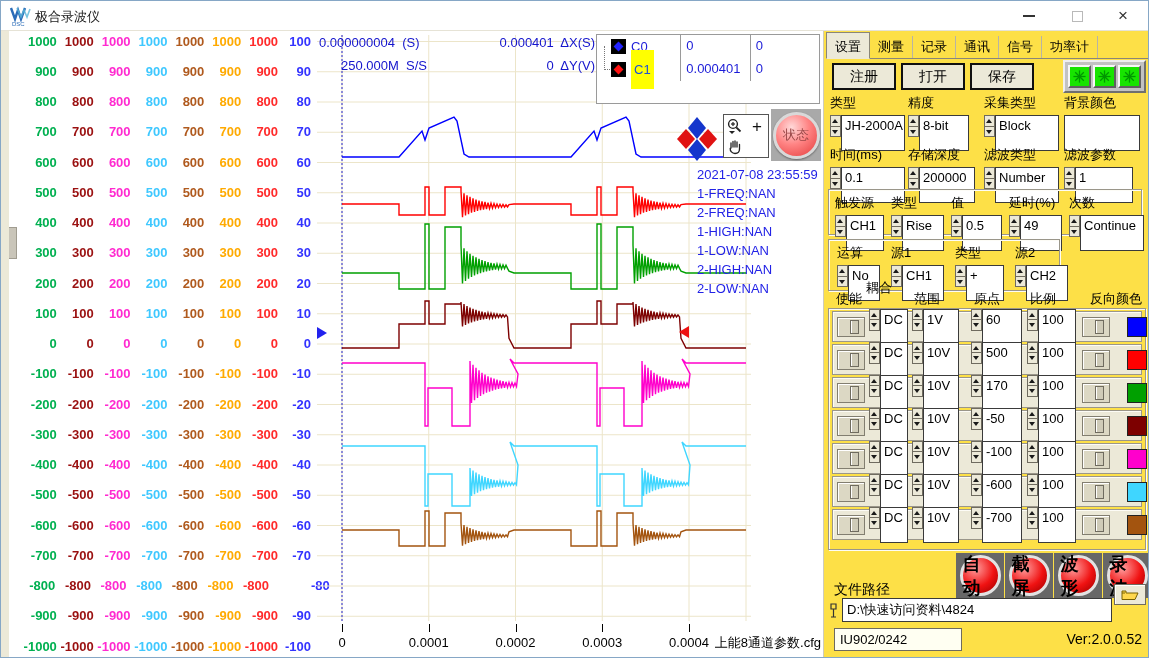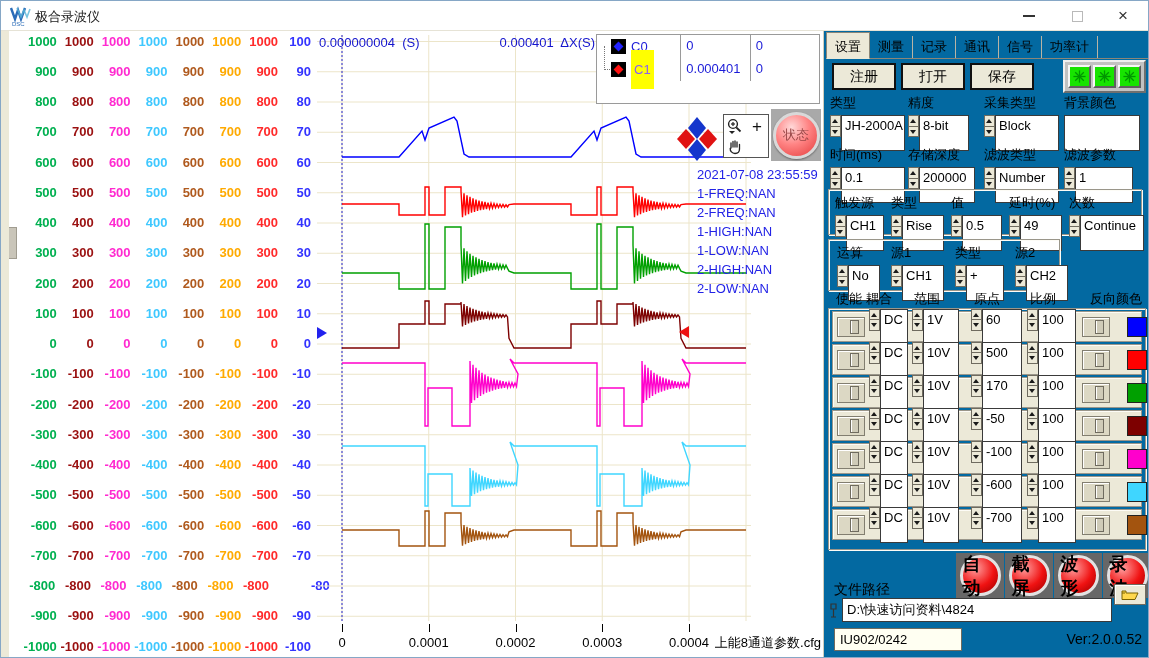--- a/index.html
+++ b/index.html
@@ -26,35 +26,35 @@
   .plot svg.wave{position:absolute;left:0;top:0;}
   .info-row{position:absolute;left:8px;width:276px;display:flex;justify-content:space-between;font-size:13px;color:#1414cc;white-space:pre;}
   .info-r1{top:4px;}
   .info-r2{top:27px;padding-left:22px;}
   .cursor-table{position:absolute;left:285px;top:3px;width:224px;height:70px;background:#fff;border:1px solid #9a9a9a;}
   .ct-row{position:relative;display:flex;height:23px;}
   .ct-leg{width:84px;display:flex;align-items:center;padding-left:14px;}
   .ct-ic{width:15px;height:15px;background:#000;display:flex;align-items:center;justify-content:center;}
   .ct-diamond{width:7px;height:7px;transform:rotate(45deg);}
   .ct-name{margin-left:5px;font-size:13px;color:#1b1bd8;}
-  .ct-name.hl{background:#ffff00;color:#8b5cf6;padding:12px 3px;}
+  .ct-name.hl{background:#ffff00;color:#1d4ed8;padding:12px 3px;}
   .ct-val{width:70px;border-left:1px solid #9a9a9a;font-size:13px;color:#1b1bd8;padding:3px 0 0 5px;}
   .ct-tree{position:absolute;left:7px;top:11px;height:24px;border-left:1px dotted #777;}
   .ct-tree2{position:absolute;left:7px;top:34px;width:6px;border-top:1px dotted #777;}
   .nav-diamond{position:absolute;left:365px;top:85px;width:42px;height:46px;}
   .tool-palette{position:absolute;left:412px;top:83px;width:46px;height:44px;background:#fff;border:1px solid #555;display:grid;grid-template-columns:1fr 1fr;align-items:center;justify-items:center;}
   .tp-plus{font-size:17px;color:#111;line-height:1;}
   .status-tile{position:absolute;left:460px;top:78px;width:50px;height:52px;background:#a9a9a9;display:flex;align-items:center;justify-content:center;}
   .status-btn{width:47px;height:47px;border-radius:50%;border:3px solid #d9d9d9;background:radial-gradient(circle at 38% 30%,#ffd9d9,#ff8484 45%,#ee5555 80%,#d84848);color:#9a4848;font-size:13px;display:flex;align-items:center;justify-content:center;box-shadow:0 1px 2px rgba(0,0,0,.4);}
   .measurements{position:absolute;left:386px;top:134px;width:126px;font-size:13px;color:#2222e6;line-height:19px;white-space:nowrap;}
   .xaxis-label{position:absolute;top:604px;width:70px;text-align:center;font-size:13px;color:#000;}
   .xtick{position:absolute;top:593px;width:1px;height:8px;background:#000;}
   .config-file{position:absolute;top:603px;right:2px;font-size:13px;color:#000;}
   
-  .rpanel{position:absolute;left:822px;top:0;width:327px;height:628px;background:#0369a1;border-left:1px solid #cfccbc;}
+  .rpanel{position:absolute;left:822px;top:0;width:327px;height:628px;background:#fde047;border-left:1px solid #cfccbc;}
   .tabbar{position:absolute;left:2px;top:1px;width:322px;height:27px;display:flex;align-items:flex-end;border-bottom:1px solid #8a8678;}
   .tab{height:22px;line-height:22px;padding:0 8px;font-size:13px;color:#000;border-right:1px solid #b8b4a4;cursor:default;}
   .tab.active{height:27px;line-height:27px;border:1px solid #8a8678;border-bottom:1px solid #ece9d8;margin-bottom:-1px;border-right:1px solid #8a8678;background:#ece9d8;}
   .hbtns{position:absolute;left:8px;top:32px;display:flex;gap:5px;}
   .hbtn{min-width:64px;height:27px;background:#ece9d8;border:2px solid #101010;font-size:14px;color:#000;display:inline-flex;align-items:center;justify-content:center;}
   .led-cluster{position:absolute;right:4px;top:29px;display:flex;gap:2px;padding:3px;background:#c2c2c2;border:2px solid;border-color:#efefef #6f6f6f #6f6f6f #efefef;}
   .led{width:23px;height:23px;background:#17e400;border:2px solid;border-color:#f6f6f6 #5f5f5f #5f5f5f #f6f6f6;display:flex;align-items:center;justify-content:center;}
   .flabel{font-size:13px;color:#000;white-space:nowrap;}
   .fcol{position:absolute;}
   .frow{display:flex;margin-top:3px;}
@@ -353,20 +353,24 @@
             <polyline points="31.0,415.0 114.0,415.0 114.0,475.0 117.0,475.0 117.0,443.0 141.0,443.0 141.0,475.0 159.0,475.0 159.0,437.0 160.5,465.0 162.0,439.5 163.5,463.2 165.0,441.5 166.5,461.6 168.0,443.3 169.5,460.3 171.0,444.8 172.5,459.2 174.0,446.0 175.5,458.2 177.0,447.1 178.5,457.4 180.0,448.0 181.5,456.7 183.0,448.8 184.5,456.2 186.0,449.4 187.5,455.7 189.0,450.0 190.5,455.3 192.0,450.4 193.5,454.9 195.0,450.8 196.5,454.6 198.0,451.2 199.5,454.4 201.0,451.4 202.5,454.2 204.0,451.7 205.5,454.0 207.0,434.0 199.0,411.0 203.0,415.0 286.0,415.0 286.0,475.0 289.0,475.0 289.0,443.0 313.0,443.0 313.0,475.0 331.0,475.0 331.0,437.0 332.5,465.0 334.0,439.5 335.5,463.2 337.0,441.5 338.5,461.6 340.0,443.3 341.5,460.3 343.0,444.8 344.5,459.2 346.0,446.0 347.5,458.2 349.0,447.1 350.5,457.4 352.0,448.0 353.5,456.7 355.0,448.8 356.5,456.2 358.0,449.4 359.5,455.7 361.0,450.0 362.5,455.3 364.0,450.4 365.5,454.9 367.0,450.8 368.5,454.6 370.0,451.2 371.5,454.4 373.0,451.4 374.5,454.2 376.0,451.7 377.5,454.0 379.0,434.0 371.0,411.0 375.0,415.0 435.0,415.0" fill="none" stroke="#3fd6ff" stroke-width="1.4"></polyline>
             <polyline points="31.0,499.0 88.0,499.0 88.0,515.0 114.0,515.0 114.0,480.0 118.0,480.0 118.0,515.0 134.0,515.0 134.0,482.0 150.0,482.0 150.0,492.0 151.5,514.8 153.0,494.0 154.5,513.3 156.0,495.7 157.5,512.0 159.0,497.1 160.5,510.9 162.0,498.3 163.5,510.0 165.0,499.4 166.5,509.2 168.0,500.2 169.5,508.6 171.0,501.0 172.5,508.0 174.0,501.6 175.5,507.6 177.0,502.1 178.5,507.2 180.0,502.5 181.5,506.8 183.0,502.9 184.5,506.6 186.0,503.2 187.5,506.3 189.0,503.5 190.5,506.1 192.0,503.7 193.5,505.9 195.0,503.9 196.5,505.8 198.0,500.8 203.0,499.0 260.0,499.0 260.0,515.0 286.0,515.0 286.0,480.0 290.0,480.0 290.0,515.0 306.0,515.0 306.0,482.0 322.0,482.0 322.0,492.0 323.5,514.8 325.0,494.0 326.5,513.3 328.0,495.7 329.5,512.0 331.0,497.1 332.5,510.9 334.0,498.3 335.5,510.0 337.0,499.4 338.5,509.2 340.0,500.2 341.5,508.6 343.0,501.0 344.5,508.0 346.0,501.6 347.5,507.6 349.0,502.1 350.5,507.2 352.0,502.5 353.5,506.8 355.0,502.9 356.5,506.6 358.0,503.2 359.5,506.3 361.0,503.5 362.5,506.1 364.0,503.7 365.5,505.9 367.0,503.9 368.5,505.8 370.0,500.8 375.0,499.0 435.0,499.0" fill="none" stroke="#a3540f" stroke-width="1.4"></polyline>
             <path d="M6 296 L16 302 L6 308 Z" fill="#2222ee"></path>
             <path d="M378 295 L368 301 L378 307 Z" fill="#ee1111"></path>
           </svg>
 
         <div class="info-row info-r1">
           <span>0.000000004  (S)</span>
           <span>0.000401  ΔX(S)</span>
         </div>
+        <div class="info-row info-r2">
+          <span>250.000M  S/S</span>
+          <span>0  ΔY(V)</span>
+        </div>
 
         <div class="cursor-table" id="cursorTable">
           <div class="ct-tree"></div>
           <div class="ct-tree2"></div>
         <div class="ct-row">
               <div class="ct-leg">
                 <span class="ct-ic">
                   <span class="ct-diamond" style="background: rgb(34, 34, 255);"></span>
                 </span>
                 <span class="ct-name">C0</span>
@@ -610,21 +614,21 @@
               <span class="spin">
                 <i class="up"></i>
                 <i class="dn"></i>
               </span>
               <span class="fld" style="width: 42px;">CH2</span>
             </div></div>
         </div>
 
       <div id="chHeader">
           <span class="hdr-span" style="left: 12px; top: 259px;">使能</span>
-          <span class="hdr-span" style="left: 42px; top: 259px;">耦合</span>
+          <span class="hdr-span" style="left: 42px; top: 248px;">耦合</span>
           <span class="hdr-span" style="left: 90px; top: 259px;">范围</span>
           <span class="hdr-span" style="left: 150px; top: 259px;">原点</span>
           <span class="hdr-span" style="left: 206px; top: 259px;">比例</span>
           <span class="hdr-span" style="left: 258px; top: 259px; margin-left: 8px;">反向</span>
           <span class="hdr-span" style="left: 292px; top: 259px;">颜色</span>
         </div>
       <div class="group-box" id="chGroup" style="left:4px;top:277px;width:318px;height:242px;">
           <div class="ch-row">
             <span class="toggle">
               <span class="knob"></span>

